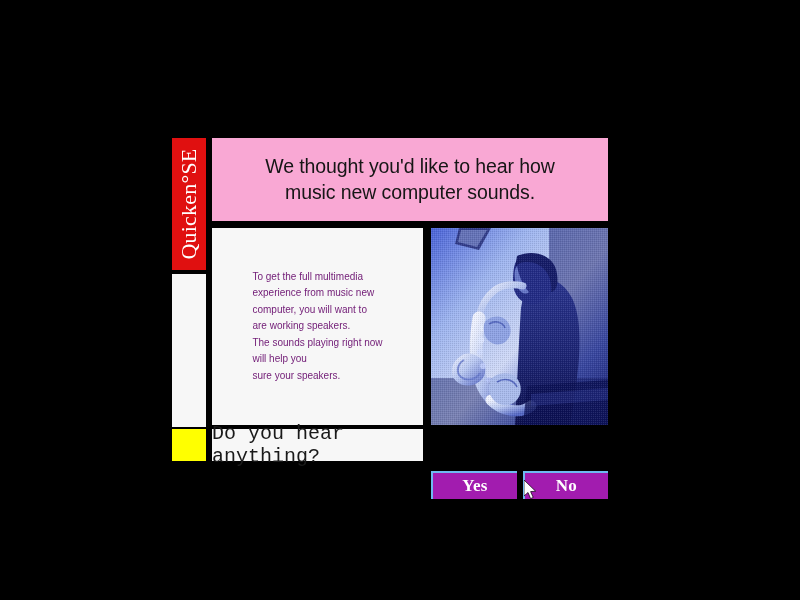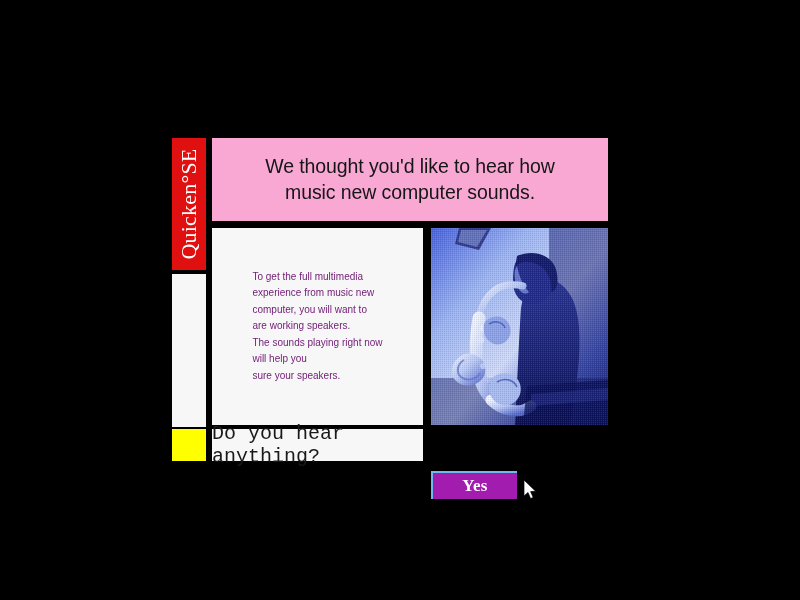--- a/index.html
+++ b/index.html
@@ -299,20 +299,23 @@
     </div>
 
     <div class="footer-question">
       <span>Do you hear anything?</span>
     </div>
 
     <div class="btn" id="btn-yes">
       <span>Yes</span>
     </div>
 
+    <div class="btn" id="btn-no">
+      <span>No</span>
+    </div>
 
   </div>
 
   <svg id="cursor" viewBox="0 0 14 21" style="left: 524px; top: 480px;">
     <polygon points="0,0 0,16 4,12.5 6.6,18.6 9.2,17.4 6.6,11.6 11.6,11.2" fill="#ffffff" stroke="#000000" stroke-width="0.7"></polygon>
   </svg>
 
 </div>
 
 </body></html>

